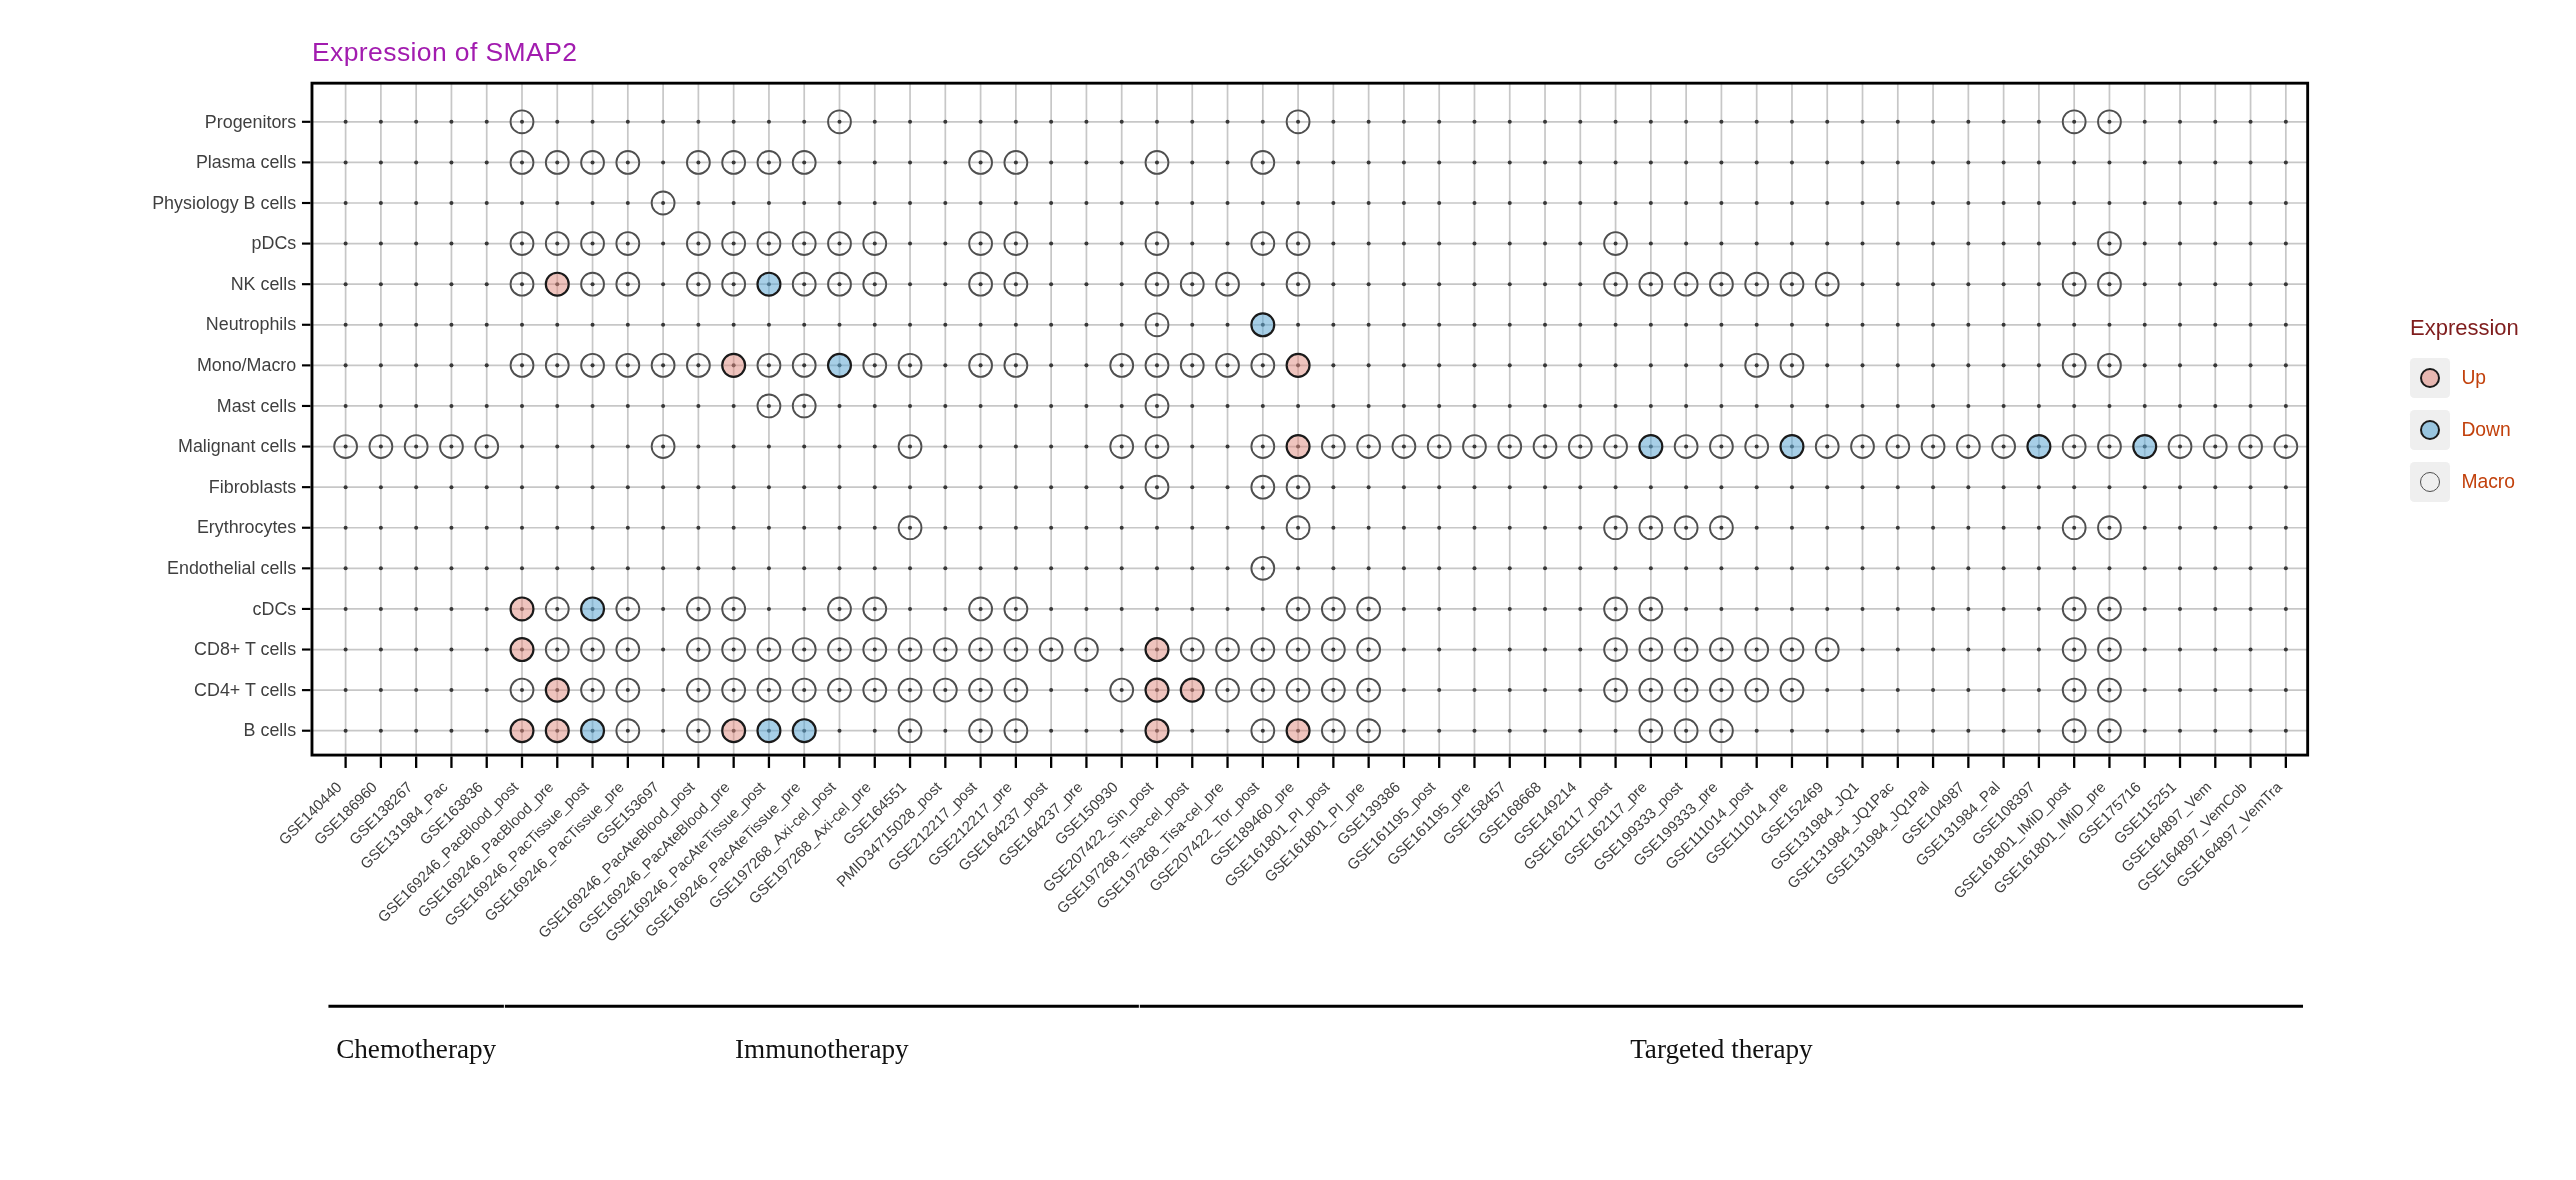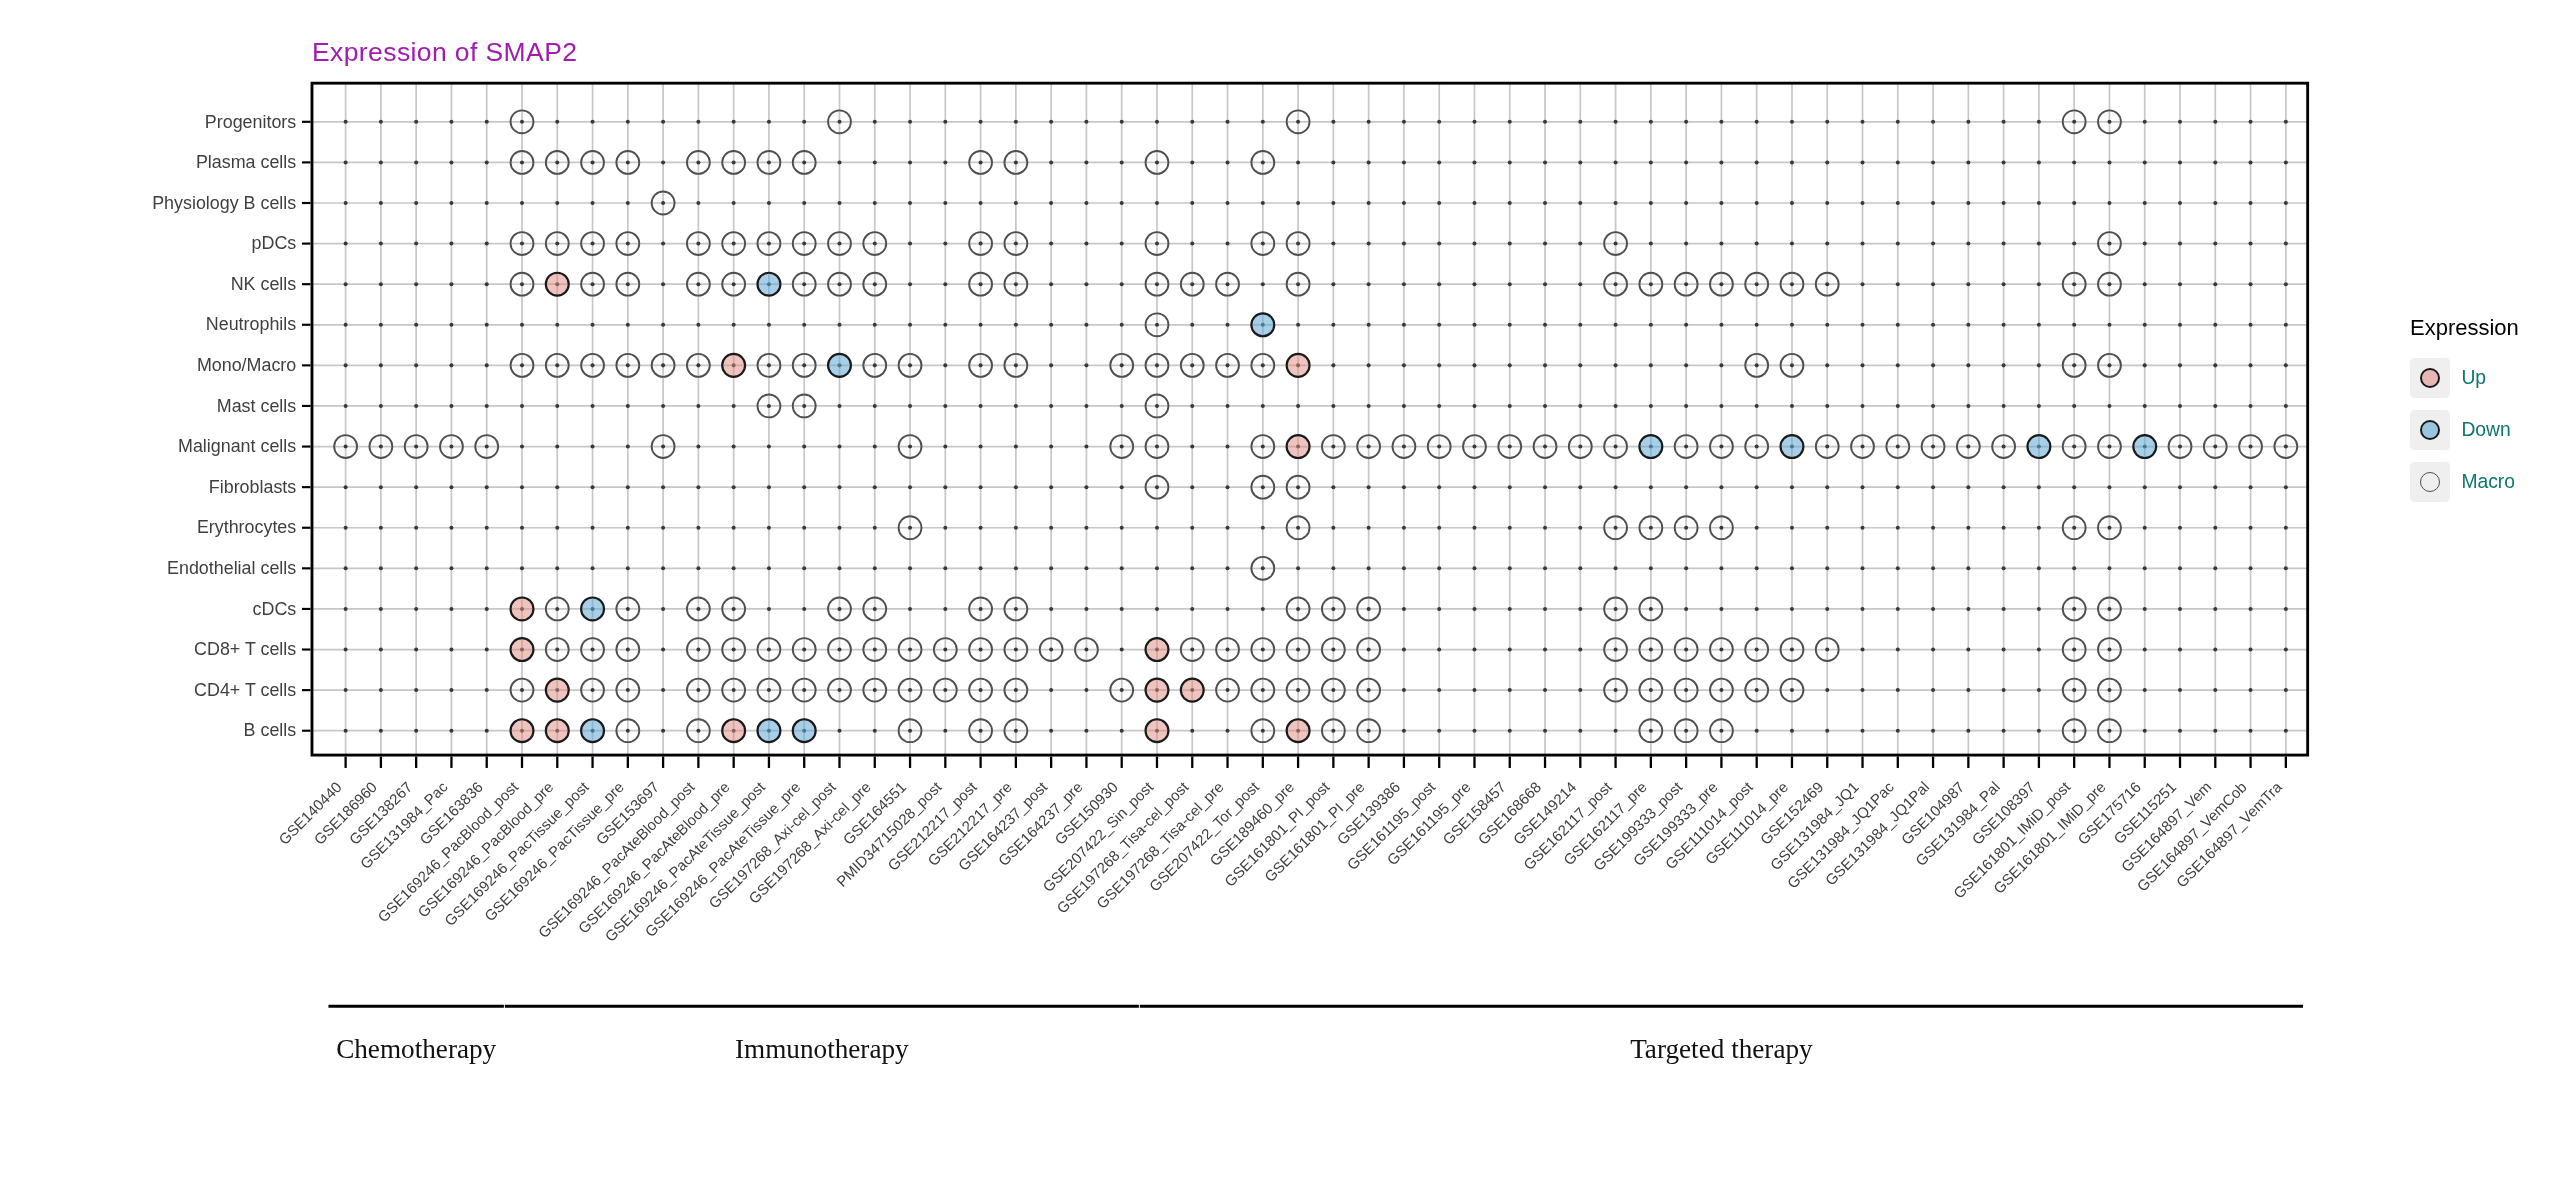--- a/index.html
+++ b/index.html
@@ -1,24 +1,24 @@
 <!DOCTYPE html>
 <html style="font-size:11.4px"><head>
 <meta charset="utf-8">
 <style>
   html,body{margin:0;padding:0;background:#ffffff;width:2576px;height:1181px;overflow:hidden;}
   body{font-family:"Liberation Sans", sans-serif;position:relative;}
   .chart-title{position:absolute;left:312px;top:37px;font-size:26.5px;color:#a21caf;letter-spacing:0.4px;}
   #plot-svg{position:absolute;left:0;top:0;}
   .legend{position:absolute;left:2410px;top:315px;width:165px;}
-  .legend-title{font-size:22px;color:#000000;margin-bottom:15.7px;}
+  .legend-title{font-size:22px;color:#7f1d1d;margin-bottom:15.7px;}
   .legend-item{display:flex;align-items:center;margin-bottom:10px;height:42px;}
   .legend-key{width:40px;height:40px;background:#EFEFEF;border-radius:4.3px;display:flex;align-items:center;justify-content:center;flex:0 0 40px;}
   .legend-dot{width:20px;height:20px;border-radius:50%;box-sizing:border-box;}
-  .legend-label{font-size:19.3px;color:#0f766e;margin-left:11.4px;}
+  .legend-label{font-size:19.3px;color:#c2410c;margin-left:11.4px;}
 </style>
 </head>
 <body>
 
 <div class="chart-title">Expression of SMAP2</div>
 
 <svg id="plot-svg" width="2576" height="1181" viewBox="0 0 3600 1650">
     <rect x="436" y="116" width="2789" height="939" fill="#ffffff"></rect>
     <g>
       <line x1="483" y1="116" x2="483" y2="1055" stroke="#C7C7C7" stroke-width="2.4"></line>

